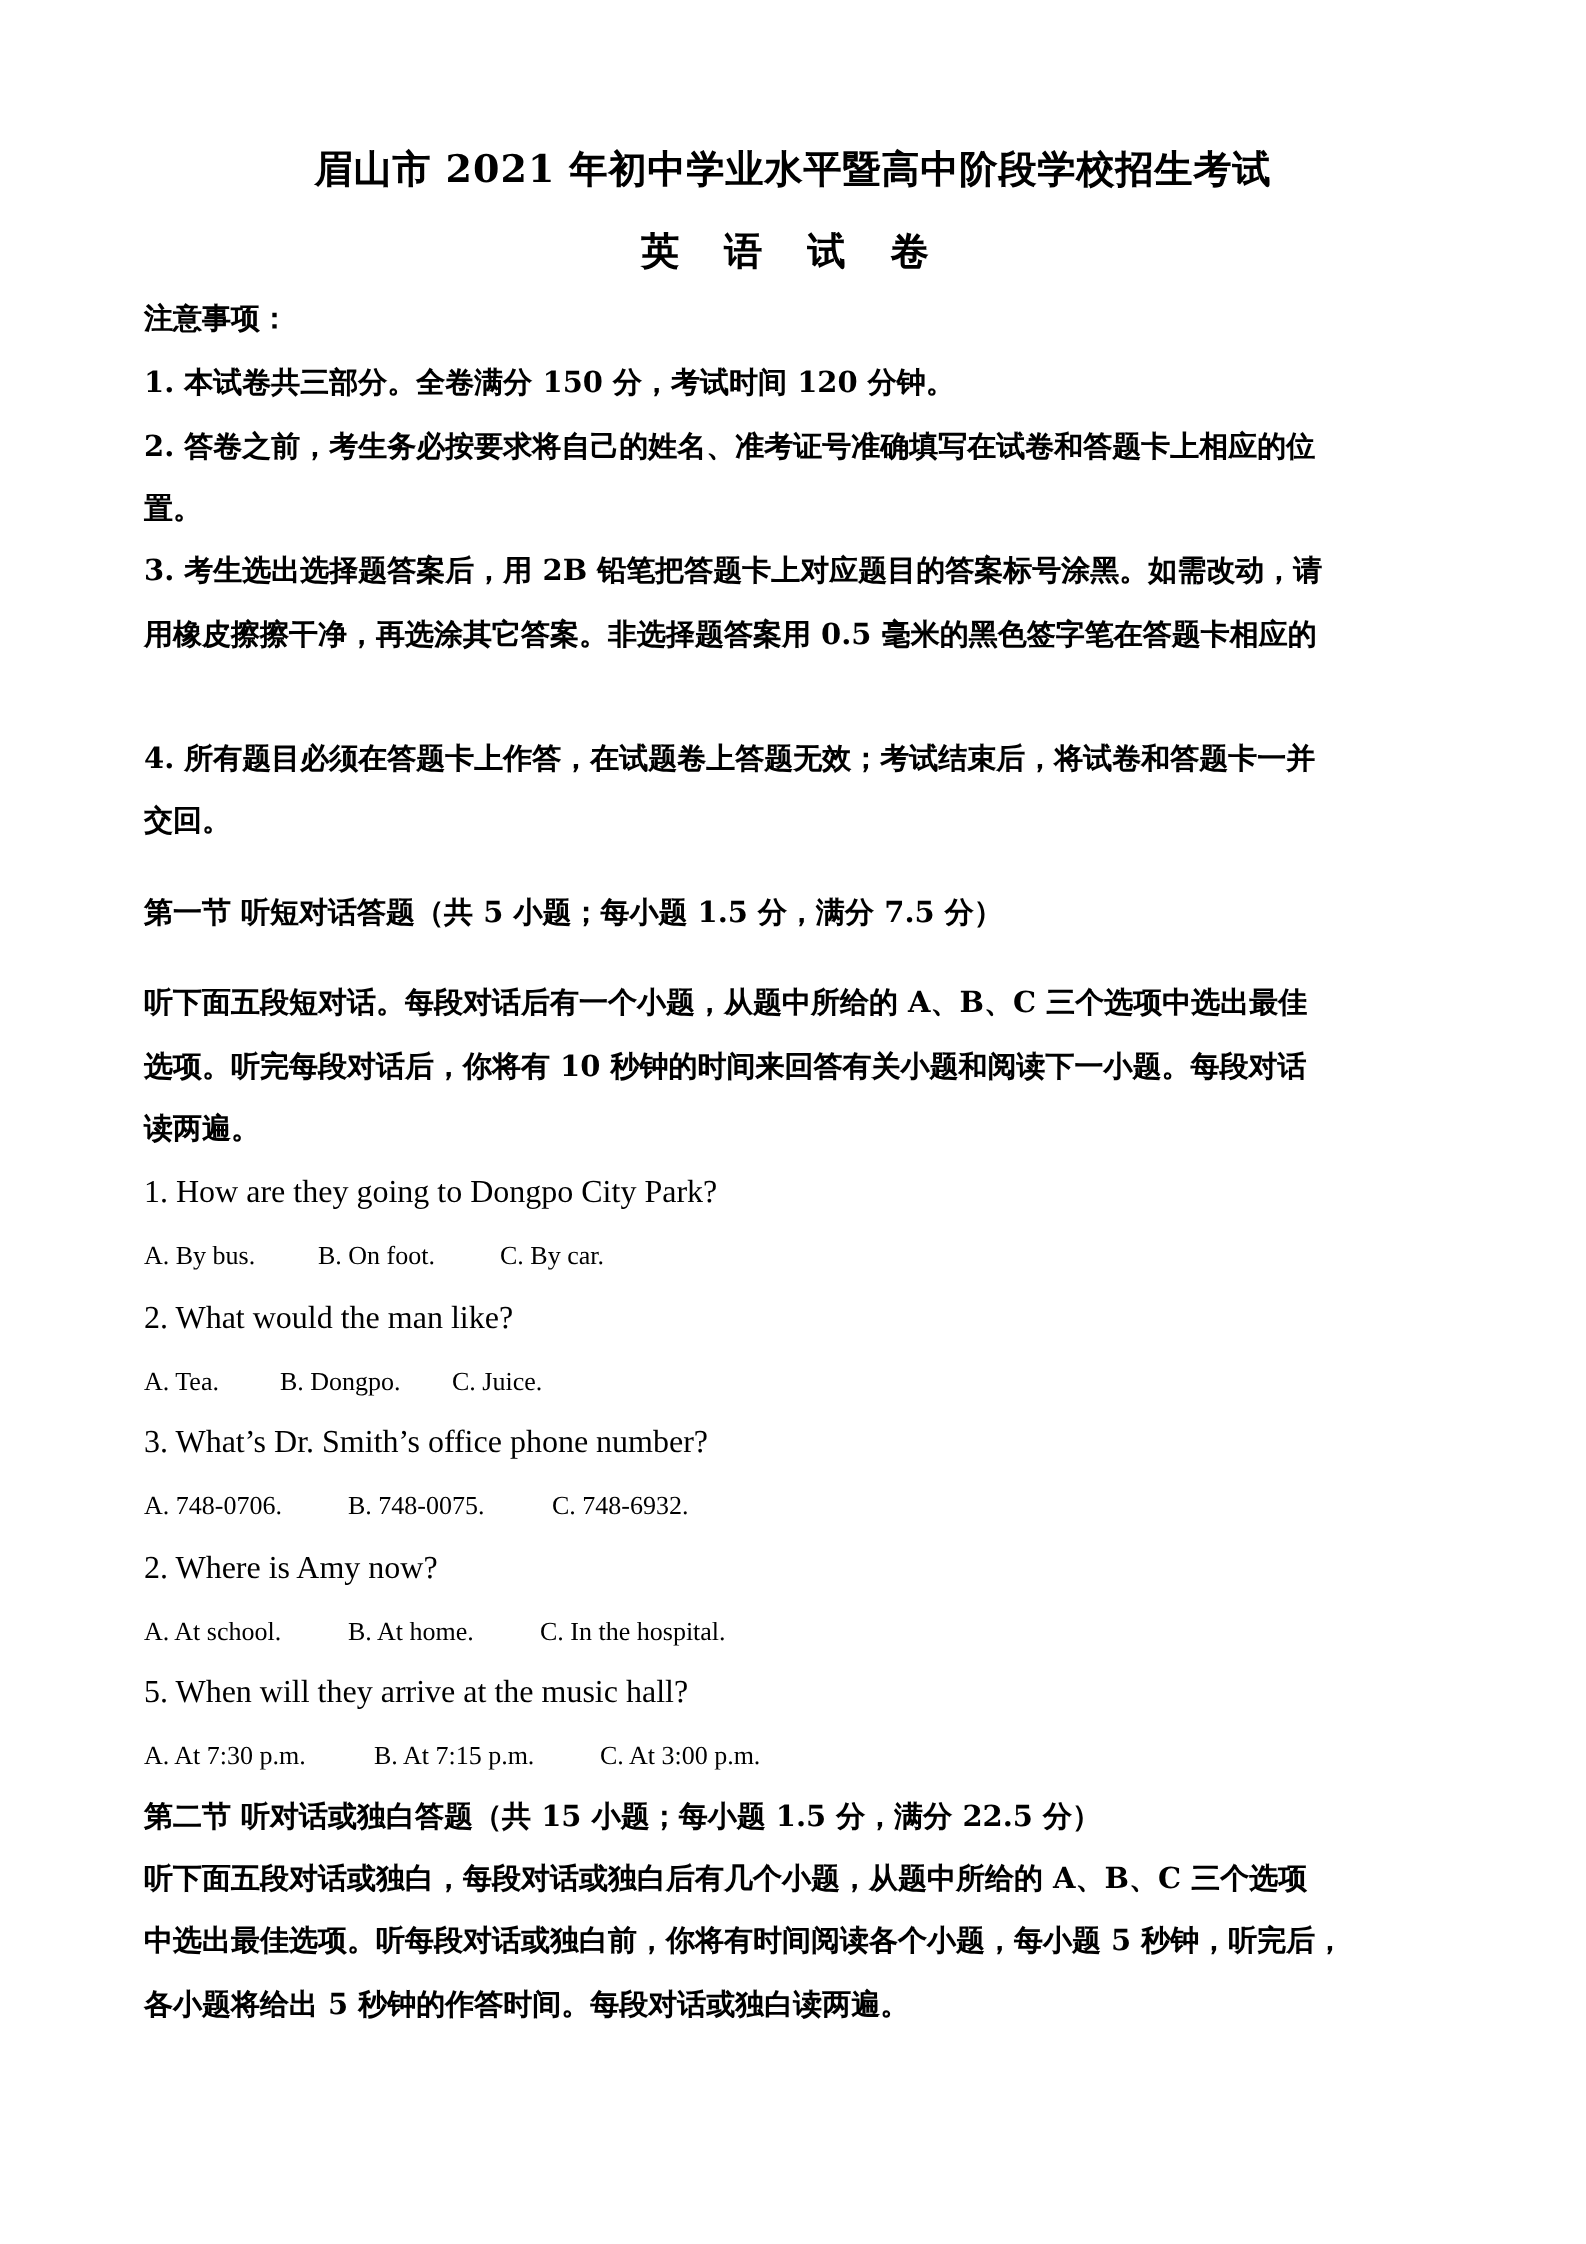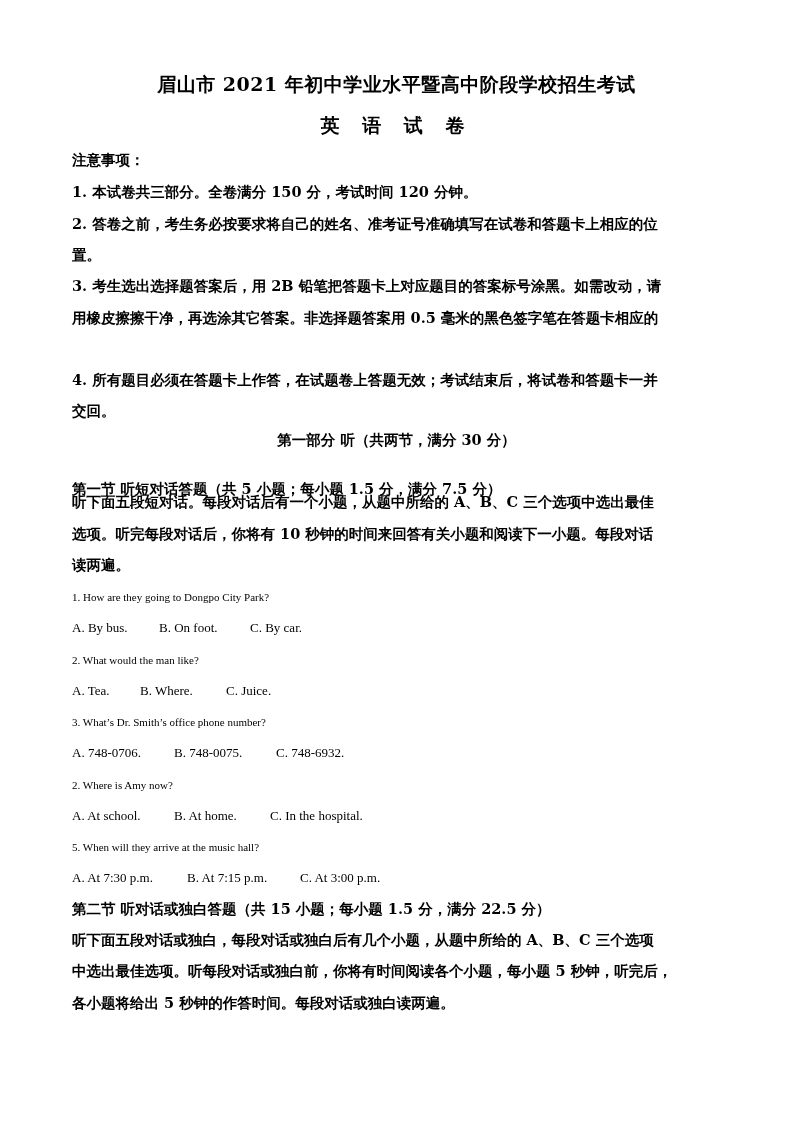--- a/index.html
+++ b/index.html
@@ -3,54 +3,53 @@
 <meta charset="utf-8">
 <style>
   html, body { margin: 0; padding: 0; background: #ffffff; }
   body { width: 793px; height: 1122px; position: relative; overflow: hidden; color: #000; }
   .page { position: absolute; left: 0; top: 0; width: 793px; height: 1122px; }
   .title { position: absolute; left: 0; width: 793px; text-align: center; font-family: "DejaVu Serif", serif; font-weight: bold; font-size: 19px; letter-spacing: 0.5px; }
   .title.t1 { top: 72px; text-align: center; }
   .title.t2 { top: 113px; letter-spacing: 8px; }
   .line { position: absolute; left: 72px; font-family: "DejaVu Serif", serif; font-weight: bold; font-size: 14.5px; white-space: nowrap; line-height: 20px; }
   .center { left: 0; width: 793px; text-align: center; }
-  .q { position: absolute; left: 72px; font-family: "Liberation Serif", serif; font-size: 11px; white-space: nowrap; line-height: 18px; }
+  .q { position: absolute; left: 72px; font-family: "Liberation Serif", serif; font-size: 16px; white-space: nowrap; line-height: 18px; }
   .opts { position: absolute; left: 72px; font-family: "Liberation Serif", serif; font-size: 13px; white-space: nowrap; line-height: 18px; }
   .opt { display: inline-block; }
 </style>
 </head>
 <body>
 
 <div class="page">
   <div class="title t1">眉山市 2021 年初中学业水平暨高中阶段学校招生考试</div>
   <div class="title t2">英 语 试 卷</div>
 
   <div class="line" style="top:150px">注意事项：</div>
   <div class="line" style="top:182px">1. 本试卷共三部分。全卷满分 150 分，考试时间 120 分钟。</div>
   <div class="line" style="top:214px">2. 答卷之前，考生务必按要求将自己的姓名、准考证号准确填写在试卷和答题卡上相应的位</div>
   <div class="line" style="top:245px">置。</div>
   <div class="line" style="top:276px">3. 考生选出选择题答案后，用 2B 铅笔把答题卡上对应题目的答案标号涂黑。如需改动，请</div>
   <div class="line" style="top:308px">用橡皮擦擦干净，再选涂其它答案。非选择题答案用 0.5 毫米的黑色签字笔在答题卡相应的</div>
   <div class="line" style="top:370px">4. 所有题目必须在答题卡上作答，在试题卷上答题无效；考试结束后，将试卷和答题卡一并</div>
   <div class="line" style="top:401px">交回。</div>
 
-  <div class="line center" style="top:430px">第一部分 听（共两节，满分 30 分）</div>
-  <div class="line" style="top:479px">第一节 听短对话答题（共 5 小题；每小题 1.5 分，满分 7.5 分）</div>
+  <div class="line" style="top:447px">第一节 听短对话答题（共 5 小题；每小题 1.5 分，满分 7.5 分）</div>
   <div class="line" style="top:492px">听下面五段短对话。每段对话后有一个小题，从题中所给的 A、B、C 三个选项中选出最佳</div>
   <div class="line" style="top:524px">选项。听完每段对话后，你将有 10 秒钟的时间来回答有关小题和阅读下一小题。每段对话</div>
   <div class="line" style="top:555px">读两遍。</div>
 
   <div class="q" style="top:588px">1. How are they going to Dongpo City Park?</div>
   <div class="opts" style="top:619px">
     <span class="opt" style="width:87px">A. By bus.</span><span class="opt" style="width:91px">B. On foot.</span><span class="opt">C. By car.</span>
   </div>
 
   <div class="q" style="top:651px">2. What would the man like?</div>
   <div class="opts" style="top:682px">
-    <span class="opt" style="width:68px">A. Tea.</span><span class="opt" style="width:86px">B. Where.</span><span class="opt">C. Juice.</span>
+    <span class="opt" style="width:68px">A. Tea.</span><span class="opt" style="width:86px">B. Dongpo.</span><span class="opt">C. Juice.</span>
   </div>
 
   <div class="q" style="top:713px">3. What’s Dr. Smith’s office phone number?</div>
   <div class="opts" style="top:744px">
     <span class="opt" style="width:102px">A. 748-0706.</span><span class="opt" style="width:102px">B. 748-0075.</span><span class="opt">C. 748-6932.</span>
   </div>
 
   <div class="q" style="top:776px">2. Where is Amy now?</div>
   <div class="opts" style="top:807px">
     <span class="opt" style="width:102px">A. At school.</span><span class="opt" style="width:96px">B. At home.</span><span class="opt">C. In the hospital.</span>

